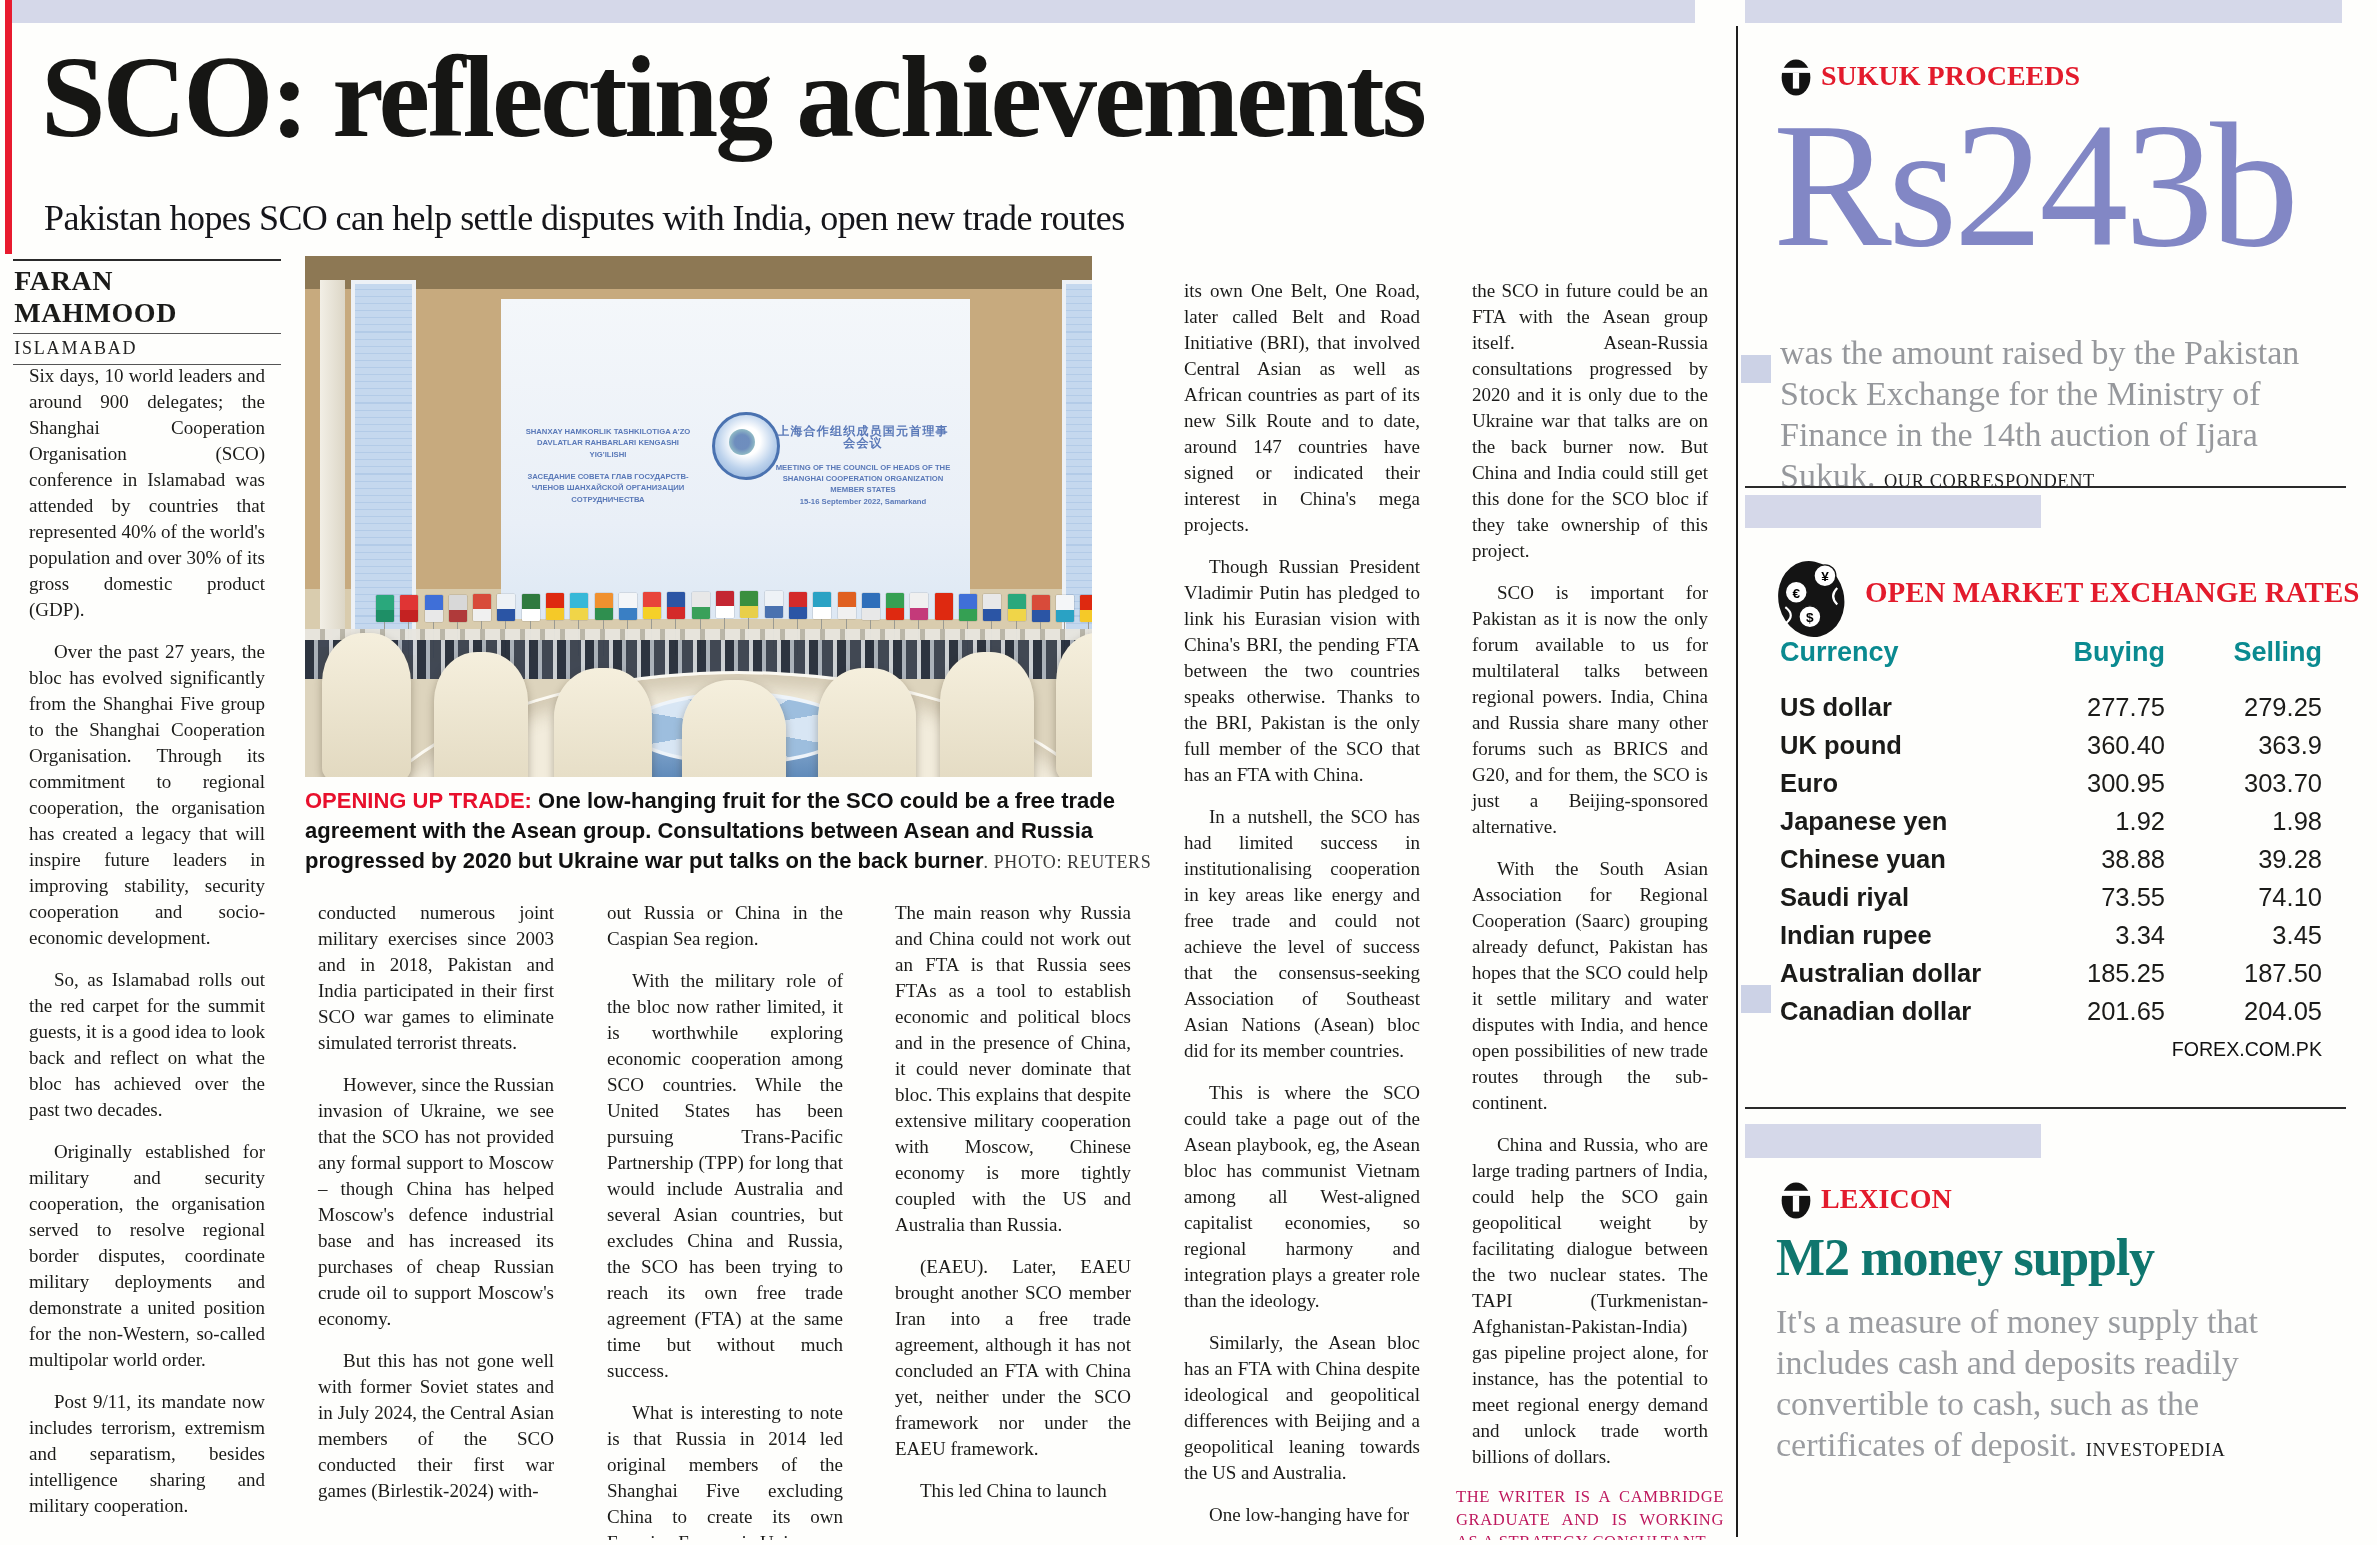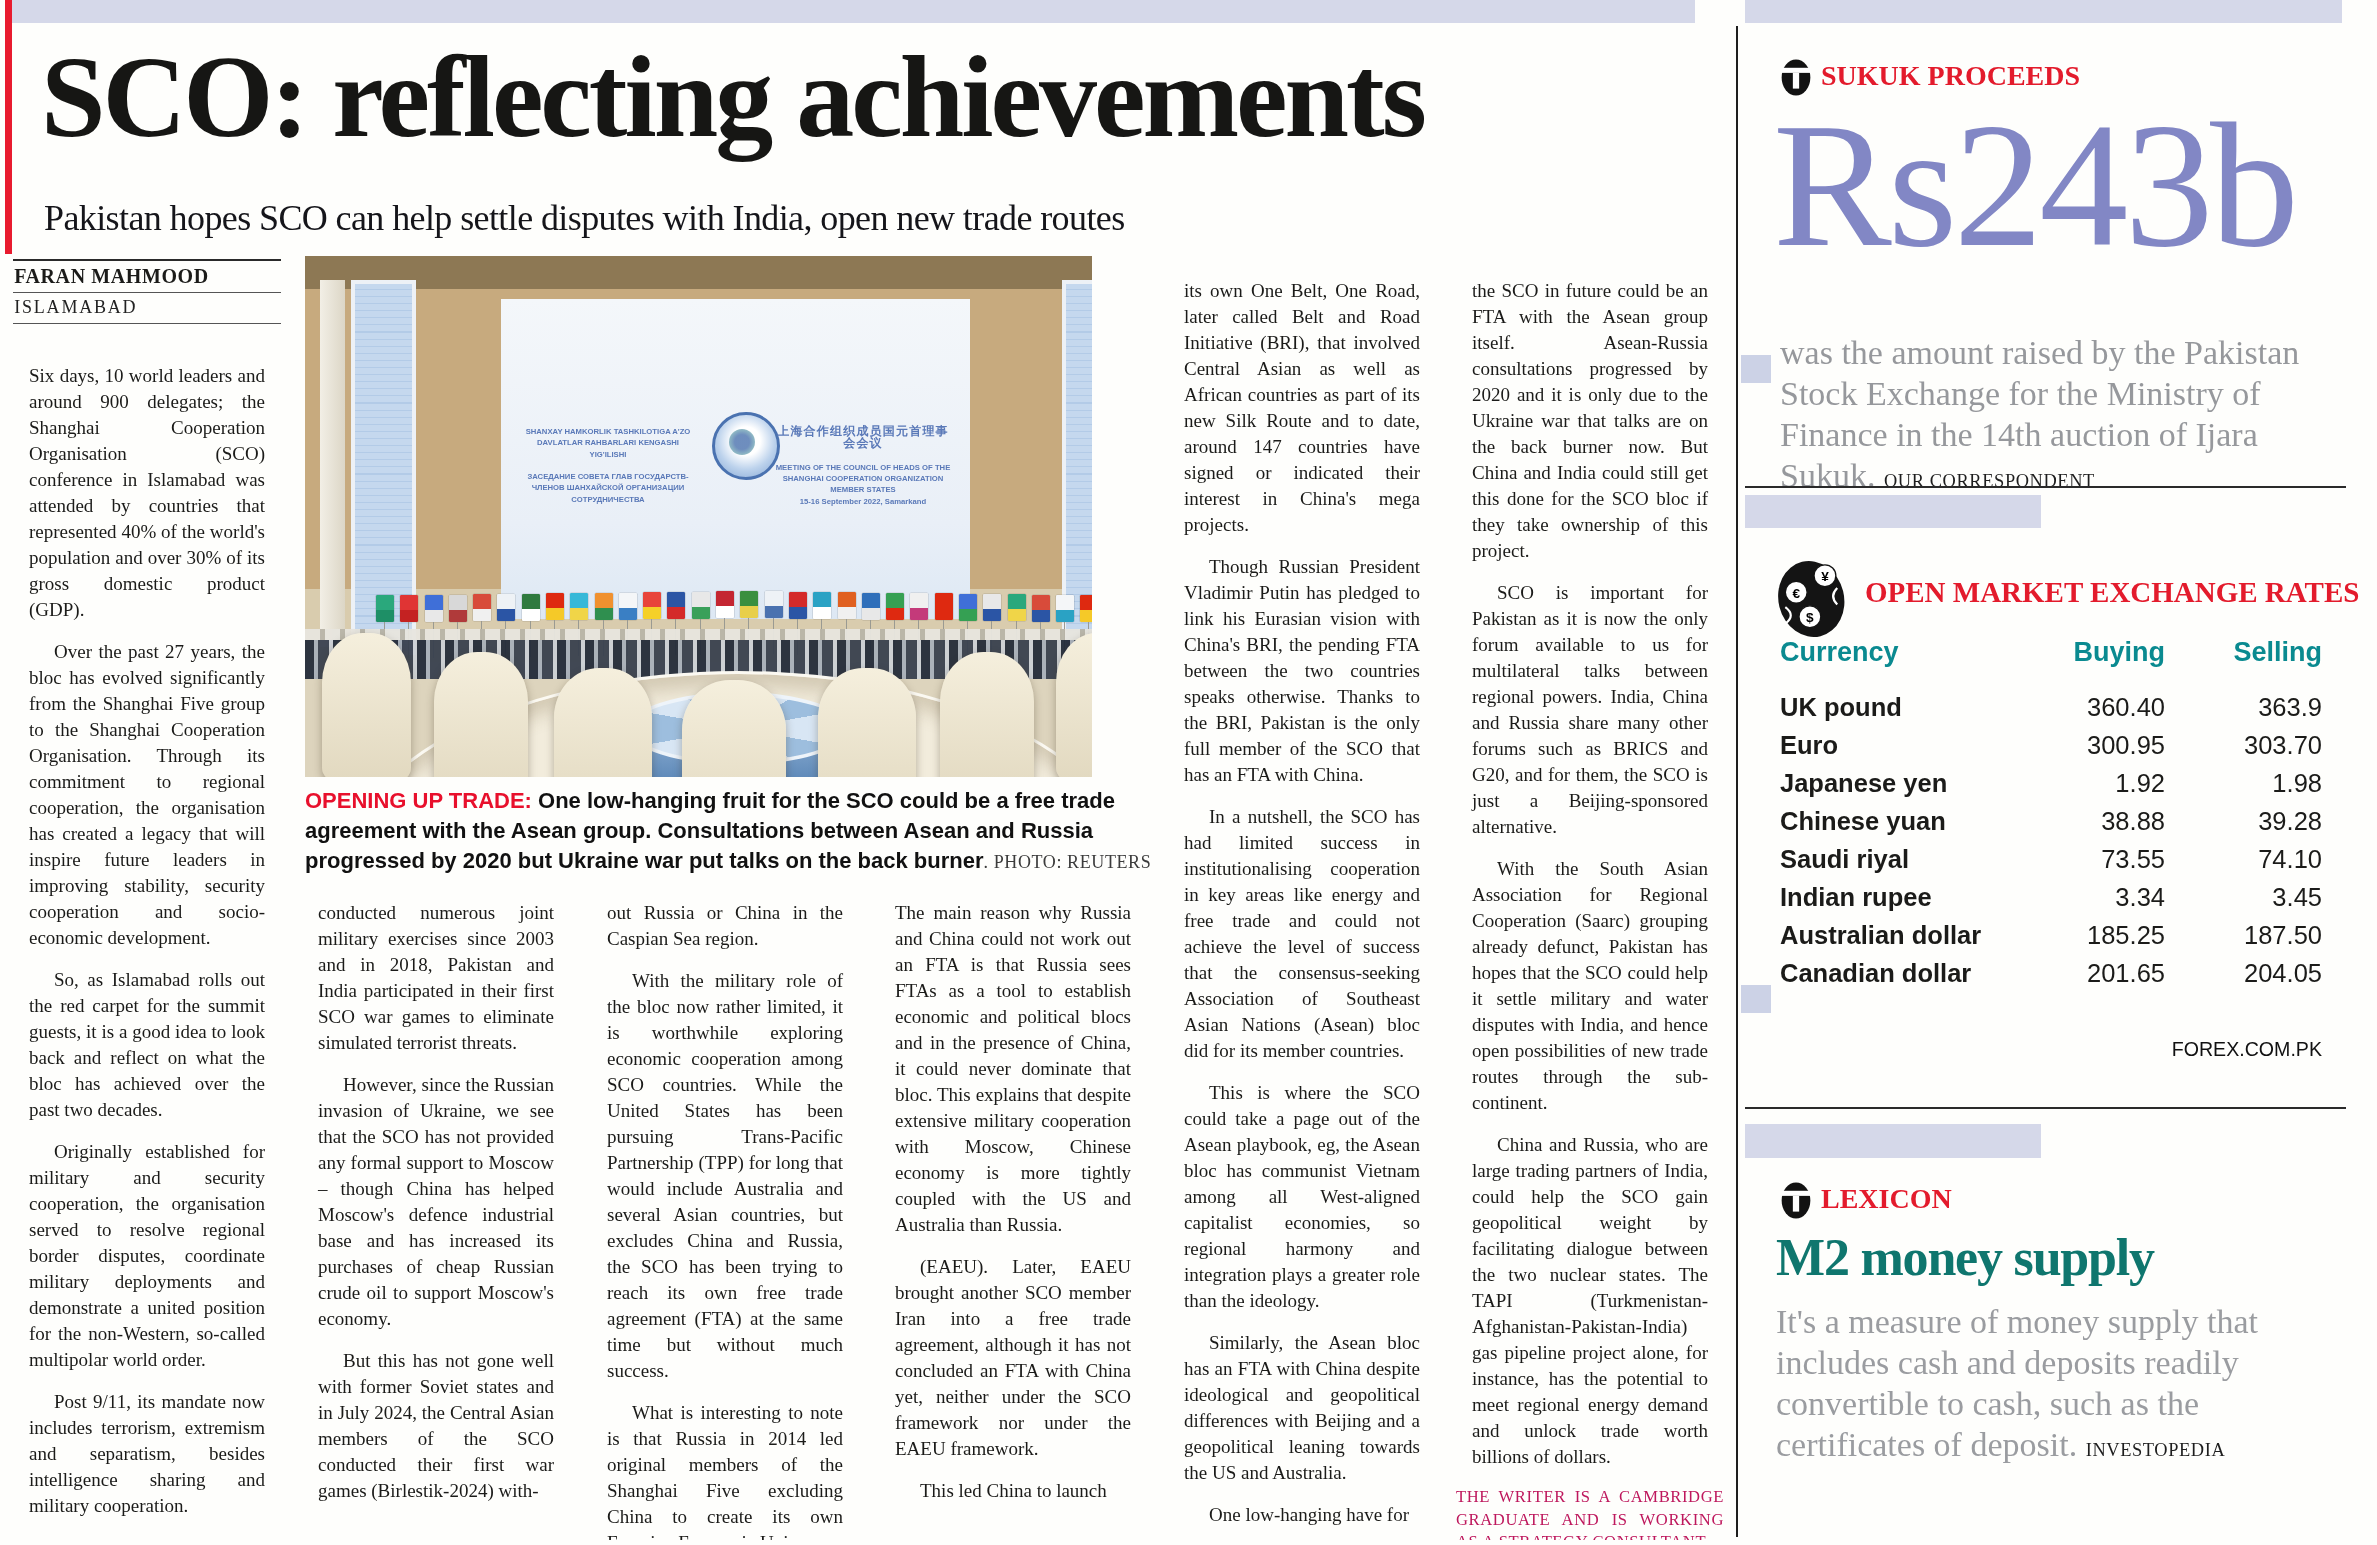--- a/index.html
+++ b/index.html
@@ -15,21 +15,21 @@
 
   
   #headline{left:41px;top:31px;width:1694px;font-size:116px;font-weight:bold;
             letter-spacing:-3px;white-space:nowrap;color:#161614;}
   #subhead{left:44px;top:197px;width:1635px;font-size:36px;letter-spacing:-0.6px;color:#15151a;}
 
   
   #byline-block{left:13px;top:259px;width:268px;}
   .rule{height:1.8px;background:#2a2a2a;}
   .rule.thin{height:1.2px;background:#555;}
-  #byline-name{font-weight:bold;font-size:20px;letter-spacing:0.6px;padding:4.7px 0 3.6px 1.2px;}
+  #byline-name{font-weight:bold;font-size:28px;letter-spacing:0.6px;padding:4.7px 0 3.6px 1.2px;}
   #byline-city{font-size:18px;letter-spacing:1.8px;padding:3.6px 0 4.7px 1.2px;color:#222;}
 
   
   .bodycol{width:268px;font-size:19px;line-height:26px;text-align:justify;overflow:hidden;}
   .bodycol p{margin:16px;}
   .bodycol p + p{text-indent:25px;}
   #col1{left:13px;top:347px;height:1194px;}
   #col2{left:302px;top:884px;height:656px;}
   #col3{left:591px;top:884px;height:656px;}
   #col4{left:879px;top:884px;height:656px;}
@@ -277,20 +277,25 @@
 </span>
 <div class="red-title" id="forex-title">OPEN MARKET EXCHANGE RATES</div>
 <div class="abs" id="forex-table">
   <div class="frow" id="forex-head">
     <span class="fc0">Currency</span>
     <span class="fc1">Buying</span>
     <span class="fc2">Selling</span>
   </div>
   <div id="forex-rows">
       <div class="frow">
+        <span class="fc0">US dollar</span>
+        <span class="fc1">277.75</span>
+        <span class="fc2">279.25</span>
+      </div>
+      <div class="frow">
         <span class="fc0">UK pound</span>
         <span class="fc1">360.40</span>
         <span class="fc2">363.9</span>
       </div>
       <div class="frow">
         <span class="fc0">Euro</span>
         <span class="fc1">300.95</span>
         <span class="fc2">303.70</span>
       </div>
       <div class="frow">

